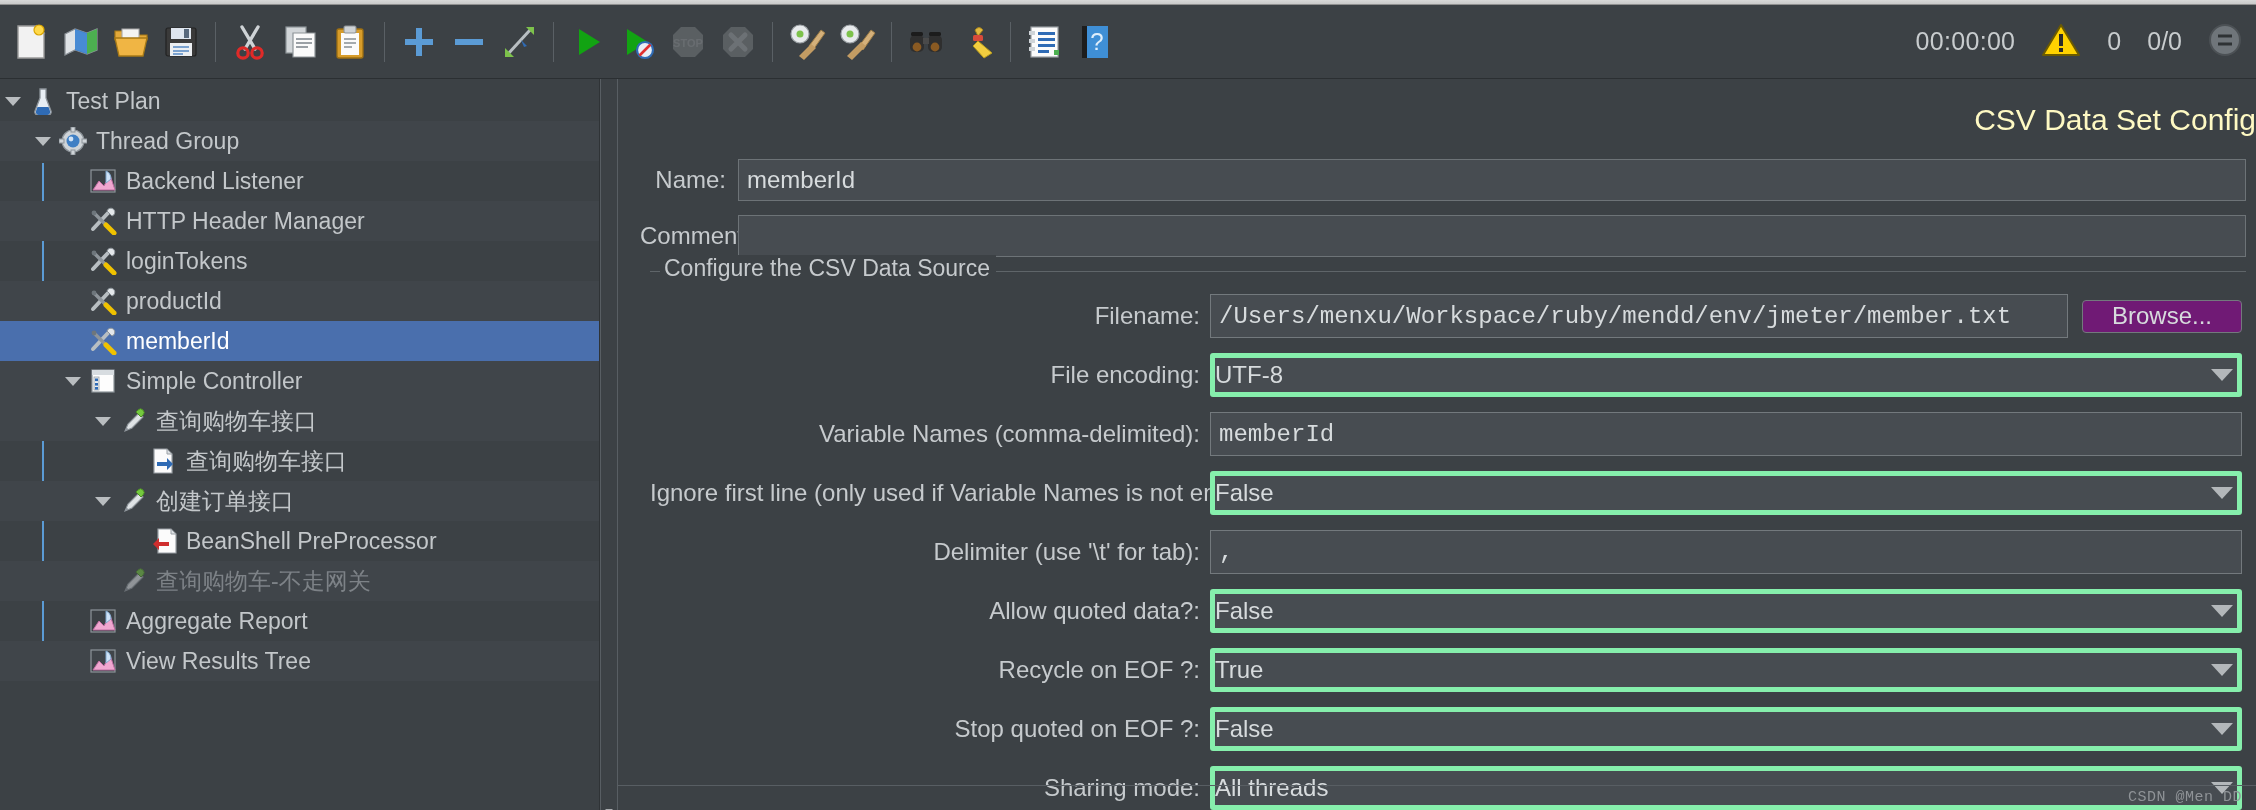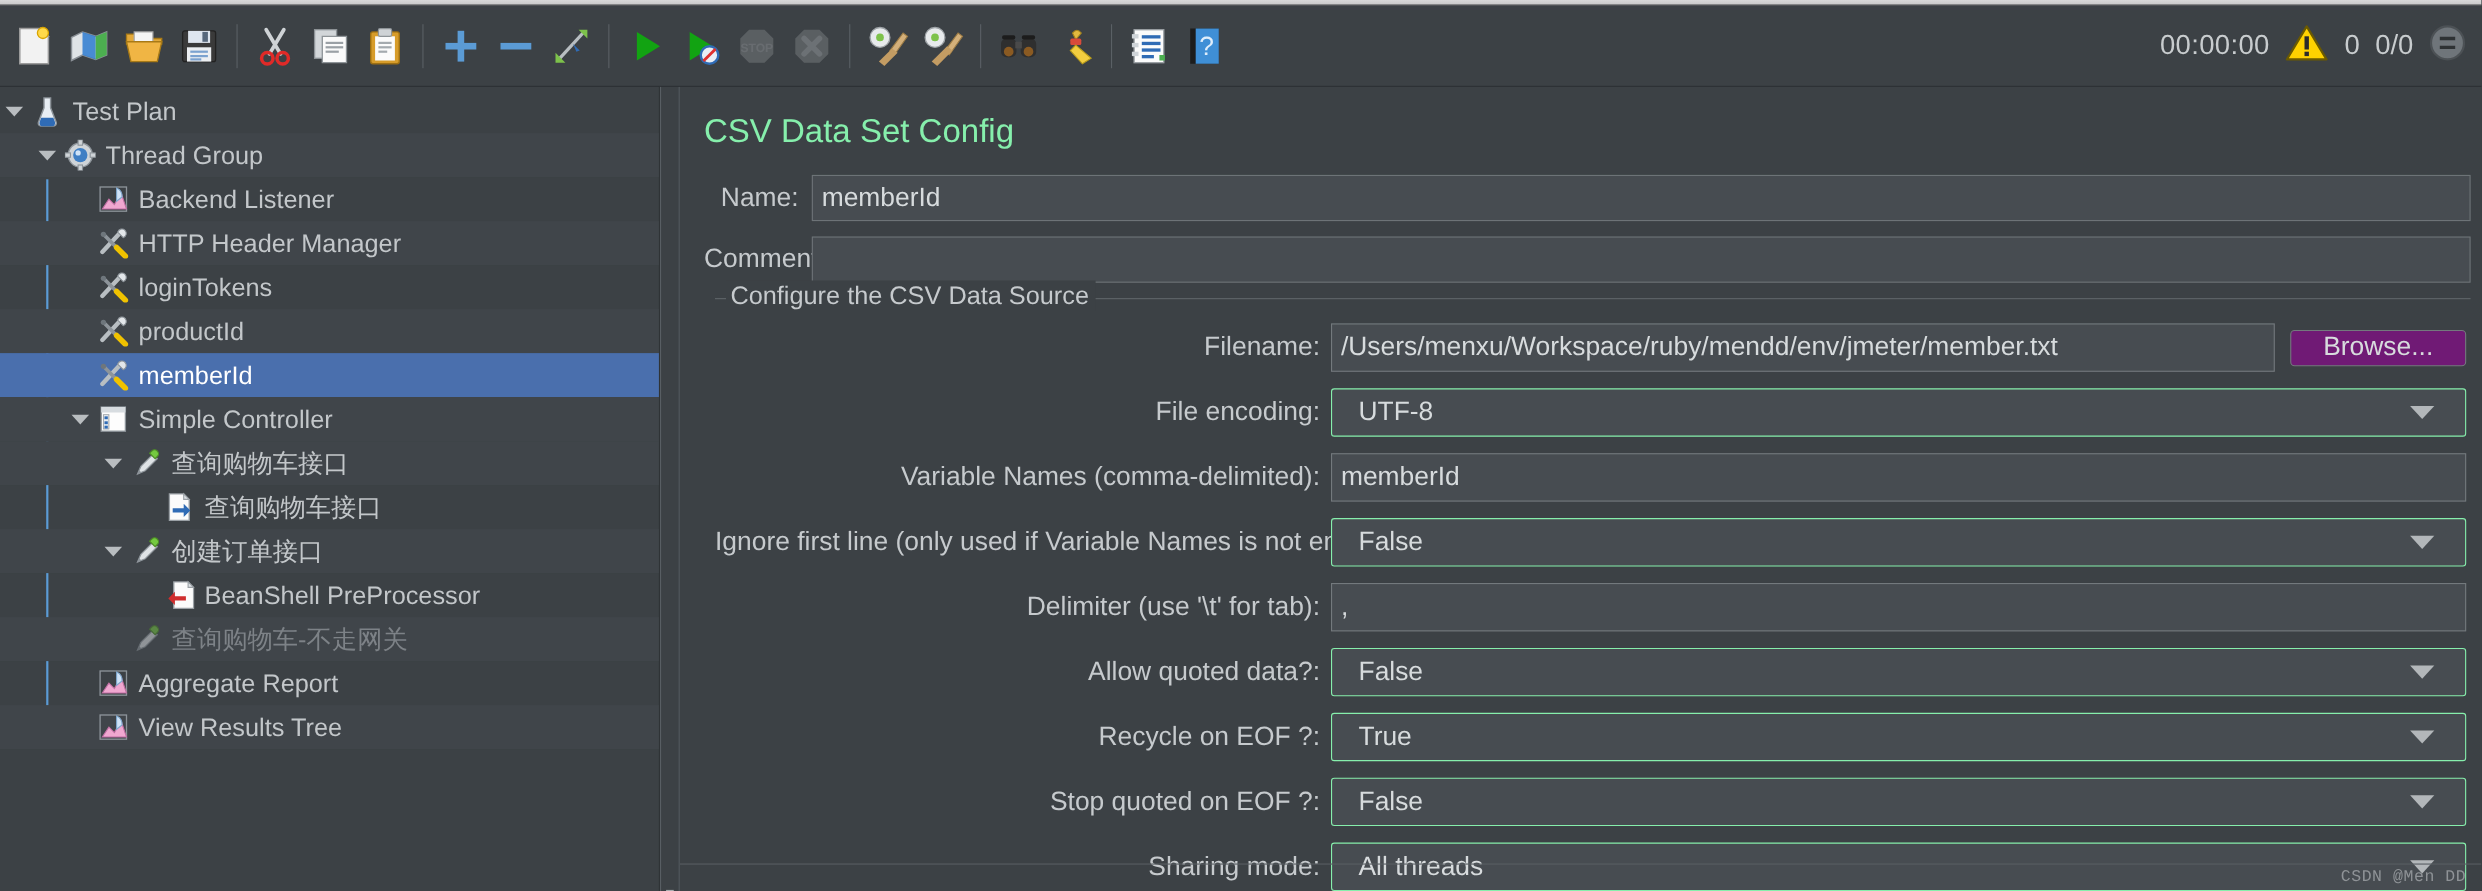--- a/index.html
+++ b/index.html
@@ -36,21 +36,21 @@
     width: 50px; height: 50px;
     display: flex; align-items: center; justify-content: center;
     border: none; background: transparent;
     cursor: default;
   }
   .tb-btn svg { display: block; }
   .tb-btn.disabled { opacity: .45; }
 
   #toolbar-right {
     margin-left: auto;
-    display: flex; align-items: center; gap: 14px;
+    display: flex; align-items: center; gap: 26px;
     padding-right: 4px;
   }
   #elapsed-time {
     color: #c8ccce; font-size: 25px; letter-spacing: .3px;
   }
   #warn-count, #error-ratio {
     color: #c8ccce; font-size: 25px;
   }
 
   
@@ -130,24 +130,25 @@
 
   
   #config-panel {
     flex: 1 1 auto;
     background: #3c4145;
     padding: 18px 0 0 22px;
     position: relative;
     overflow: hidden;
   }
   #panel-title {
-    color: #86efac;
+    color: #fef9c3;
     font-size: 30px;
     font-weight: normal;
     margin: 6px 0 22px 0;
+    text-align: right;
   }
 
   .field-row {
     display: flex; align-items: center;
     margin-bottom: 14px;
     padding-right: 10px;
   }
   .field-label {
     color: #c6cacd; font-size: 24px;
     flex: 0 0 auto;
@@ -197,34 +198,34 @@
   }
   .cfg-control { flex: 1 1 auto; display: flex; align-items: center; }
 
   .cfg-input {
     flex: 1 1 auto;
     height: 44px;
     background: #474c51;
     border: 1px solid #73797d;
     color: #d7dbdd;
     font-size: 24px;
-    font-family: Liberation Sans, sans-serif;
+    font-family: Liberation Mono, monospace;
     padding: 0 8px;
     display: flex; align-items: center;
     outline: none;
   }
   .cfg-combo {
     flex: 1 1 auto;
     height: 44px;
     background: #474c51;
-    border: 1px solid #86efac;
+    border: 5px solid #86efac;
     border-radius: 3px;
     color: #d7dbdd;
     font-size: 24px;
-    padding: 0 24px;
+    padding: 0 0;
     display: flex; align-items: center;
     justify-content: space-between;
   }
   .caret {
     width: 0; height: 0;
     border-left: 11px solid transparent;
     border-right: 11px solid transparent;
     border-top: 12px solid #b3b7ba;
     margin-right: 4px;
     flex: 0 0 auto;

